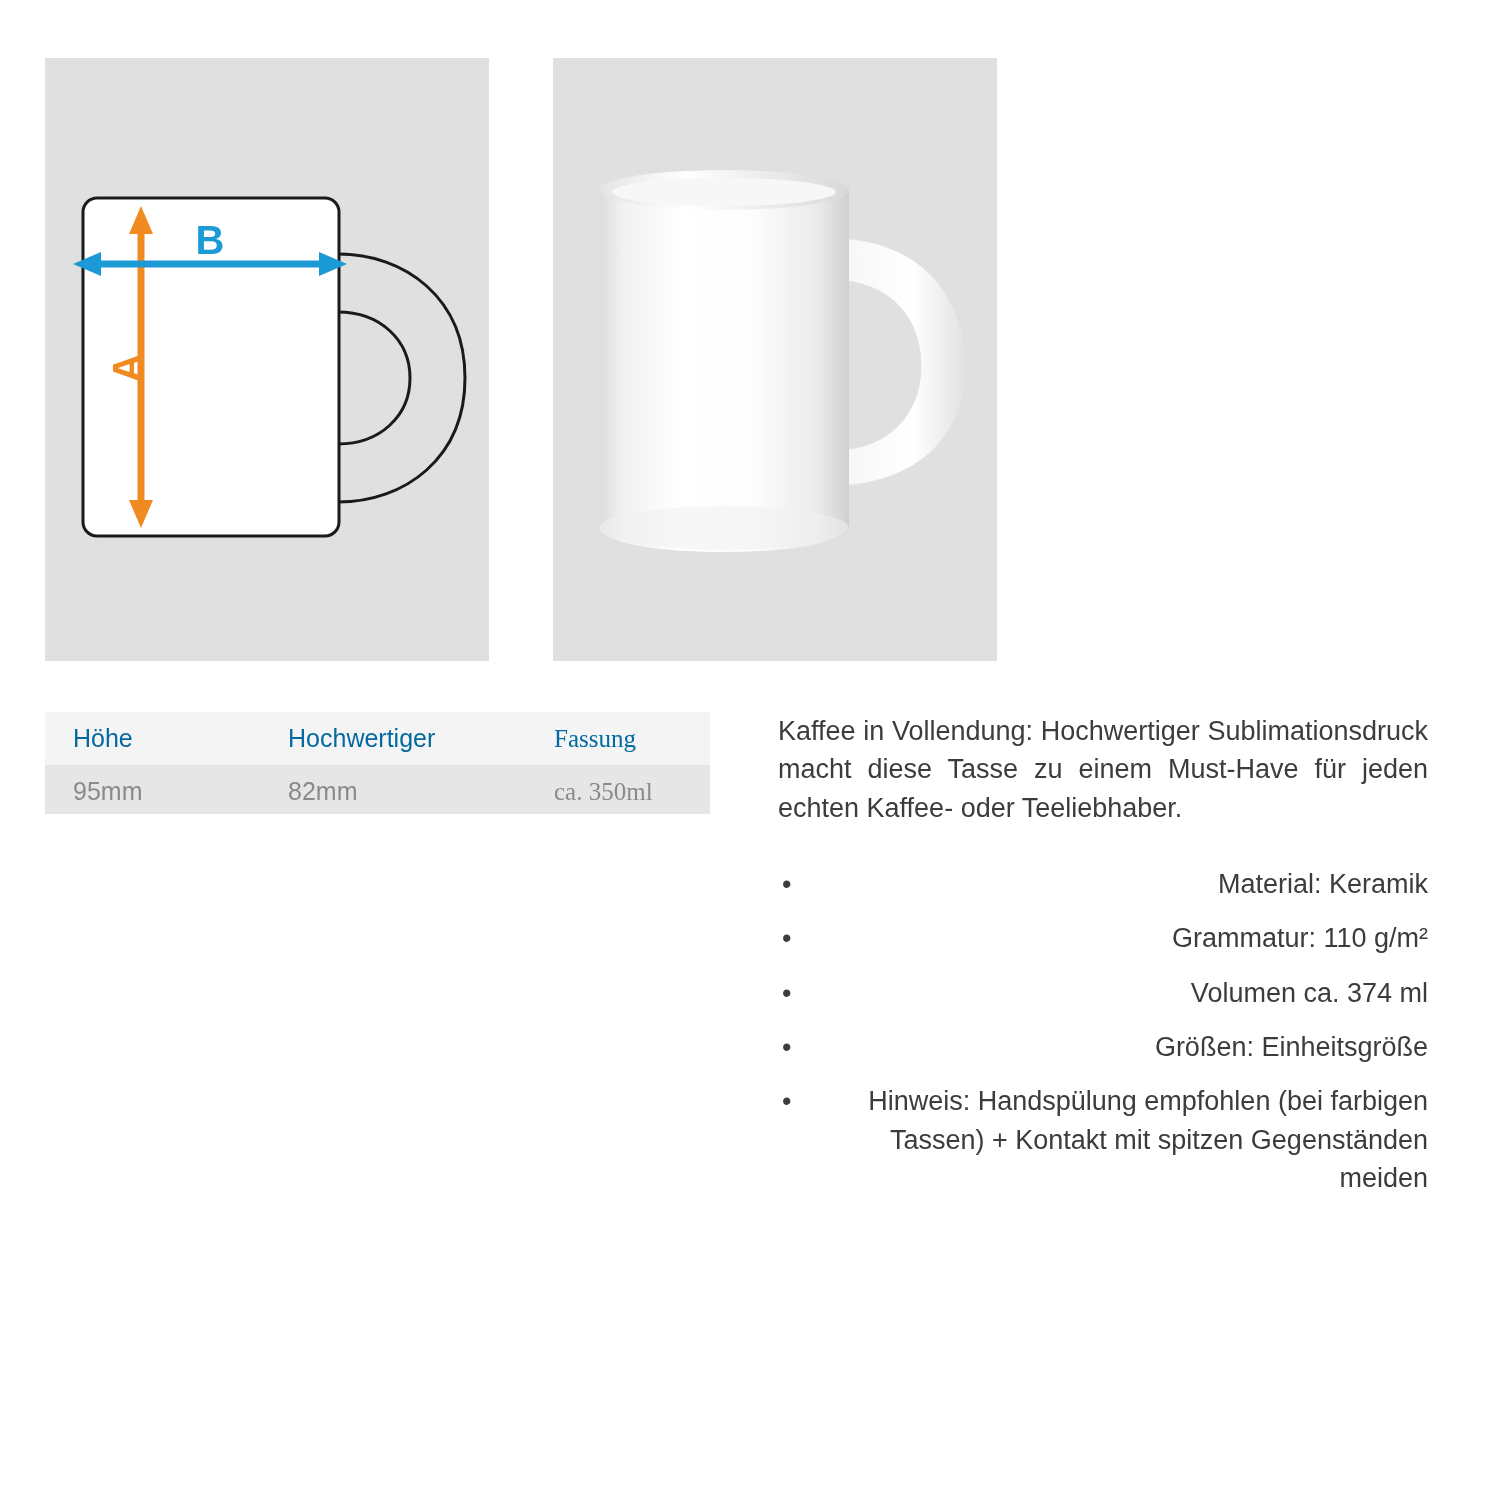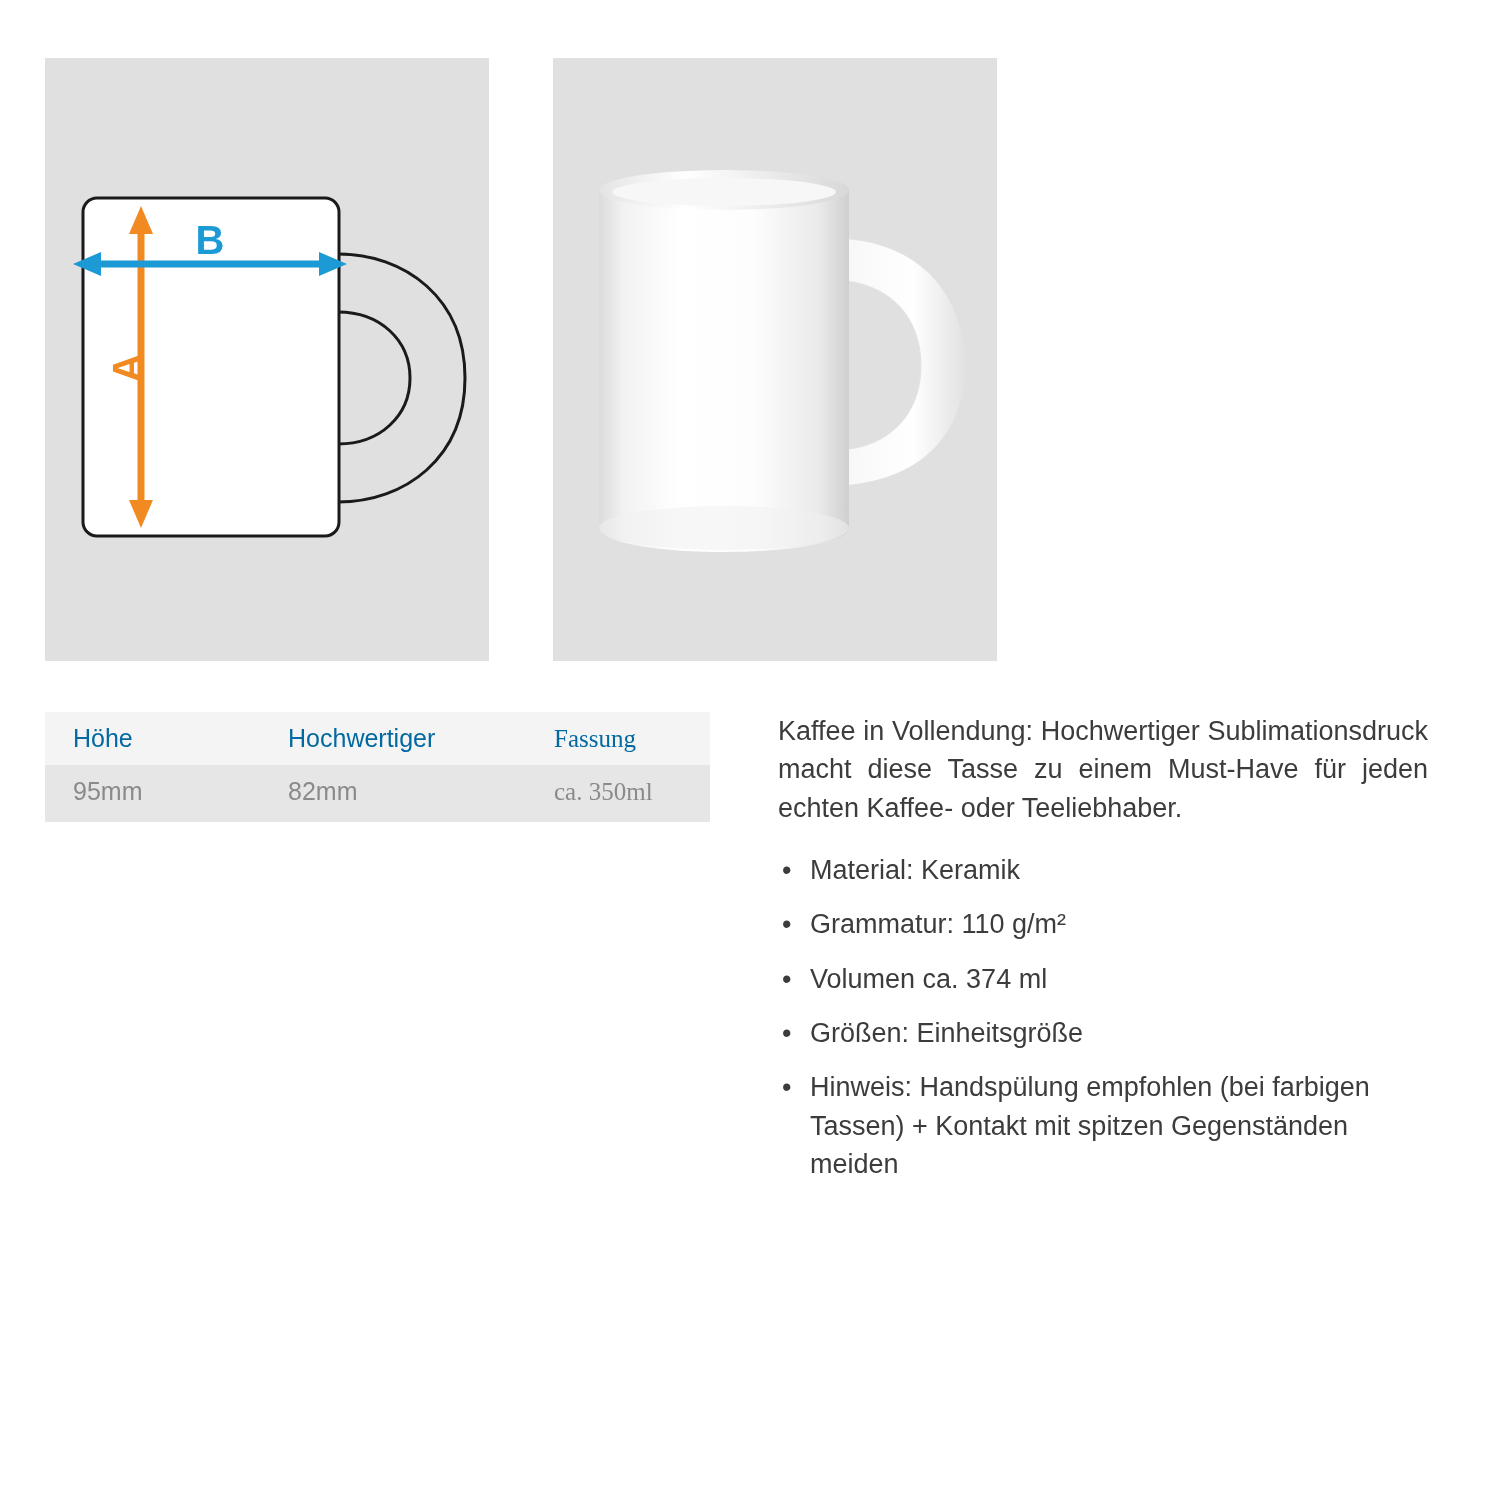--- a/index.html
+++ b/index.html
@@ -54,21 +54,21 @@
   #spec-table th {
     text-align: left;
     font-weight: normal;
     background: #f4f4f4;
     padding: 12px 0 12px 28px;
     color: #0369a1;
   }
   #spec-table td {
     text-align: left;
     background: #e6e6e6;
-    padding: 12px 0 16px 28px;
+    padding: 12px 0 8px 28px;
     color: #8a8a8a;
   }
 
   .cellpad-a { padding-left: 28px; }
 
   
   .c1 { width: 222px; }
   .c2 { width: 265px; }
   .c3 { width: 178px; font-family: Liberation Serif, serif; }
 
@@ -76,34 +76,34 @@
   #description {
     position: absolute;
     left: 778px;
     top: 712px;
     width: 650px;
     font-size: 27px;
     line-height: 1.42;
     color: #3c3c3b;
   }
   #description .intro {
-    margin: 0 0 24px 0;
+    margin: 0 0 38px 0;
     text-align: justify;
     hyphens: auto;
   }
   #bullet-list {
     list-style: none;
     margin: 0;
     padding: 0;
   }
   #bullet-list li {
     position: relative;
     padding-left: 32px;
     margin-bottom: 16px;
-    text-align: left;
+    text-align: right;
   }
   #bullet-list li::before {
     content: "\2022";
     position: absolute;
     left: 4px;
     top: 0;
     color: #3c3c3b;
   }
 </style>
 </head>

